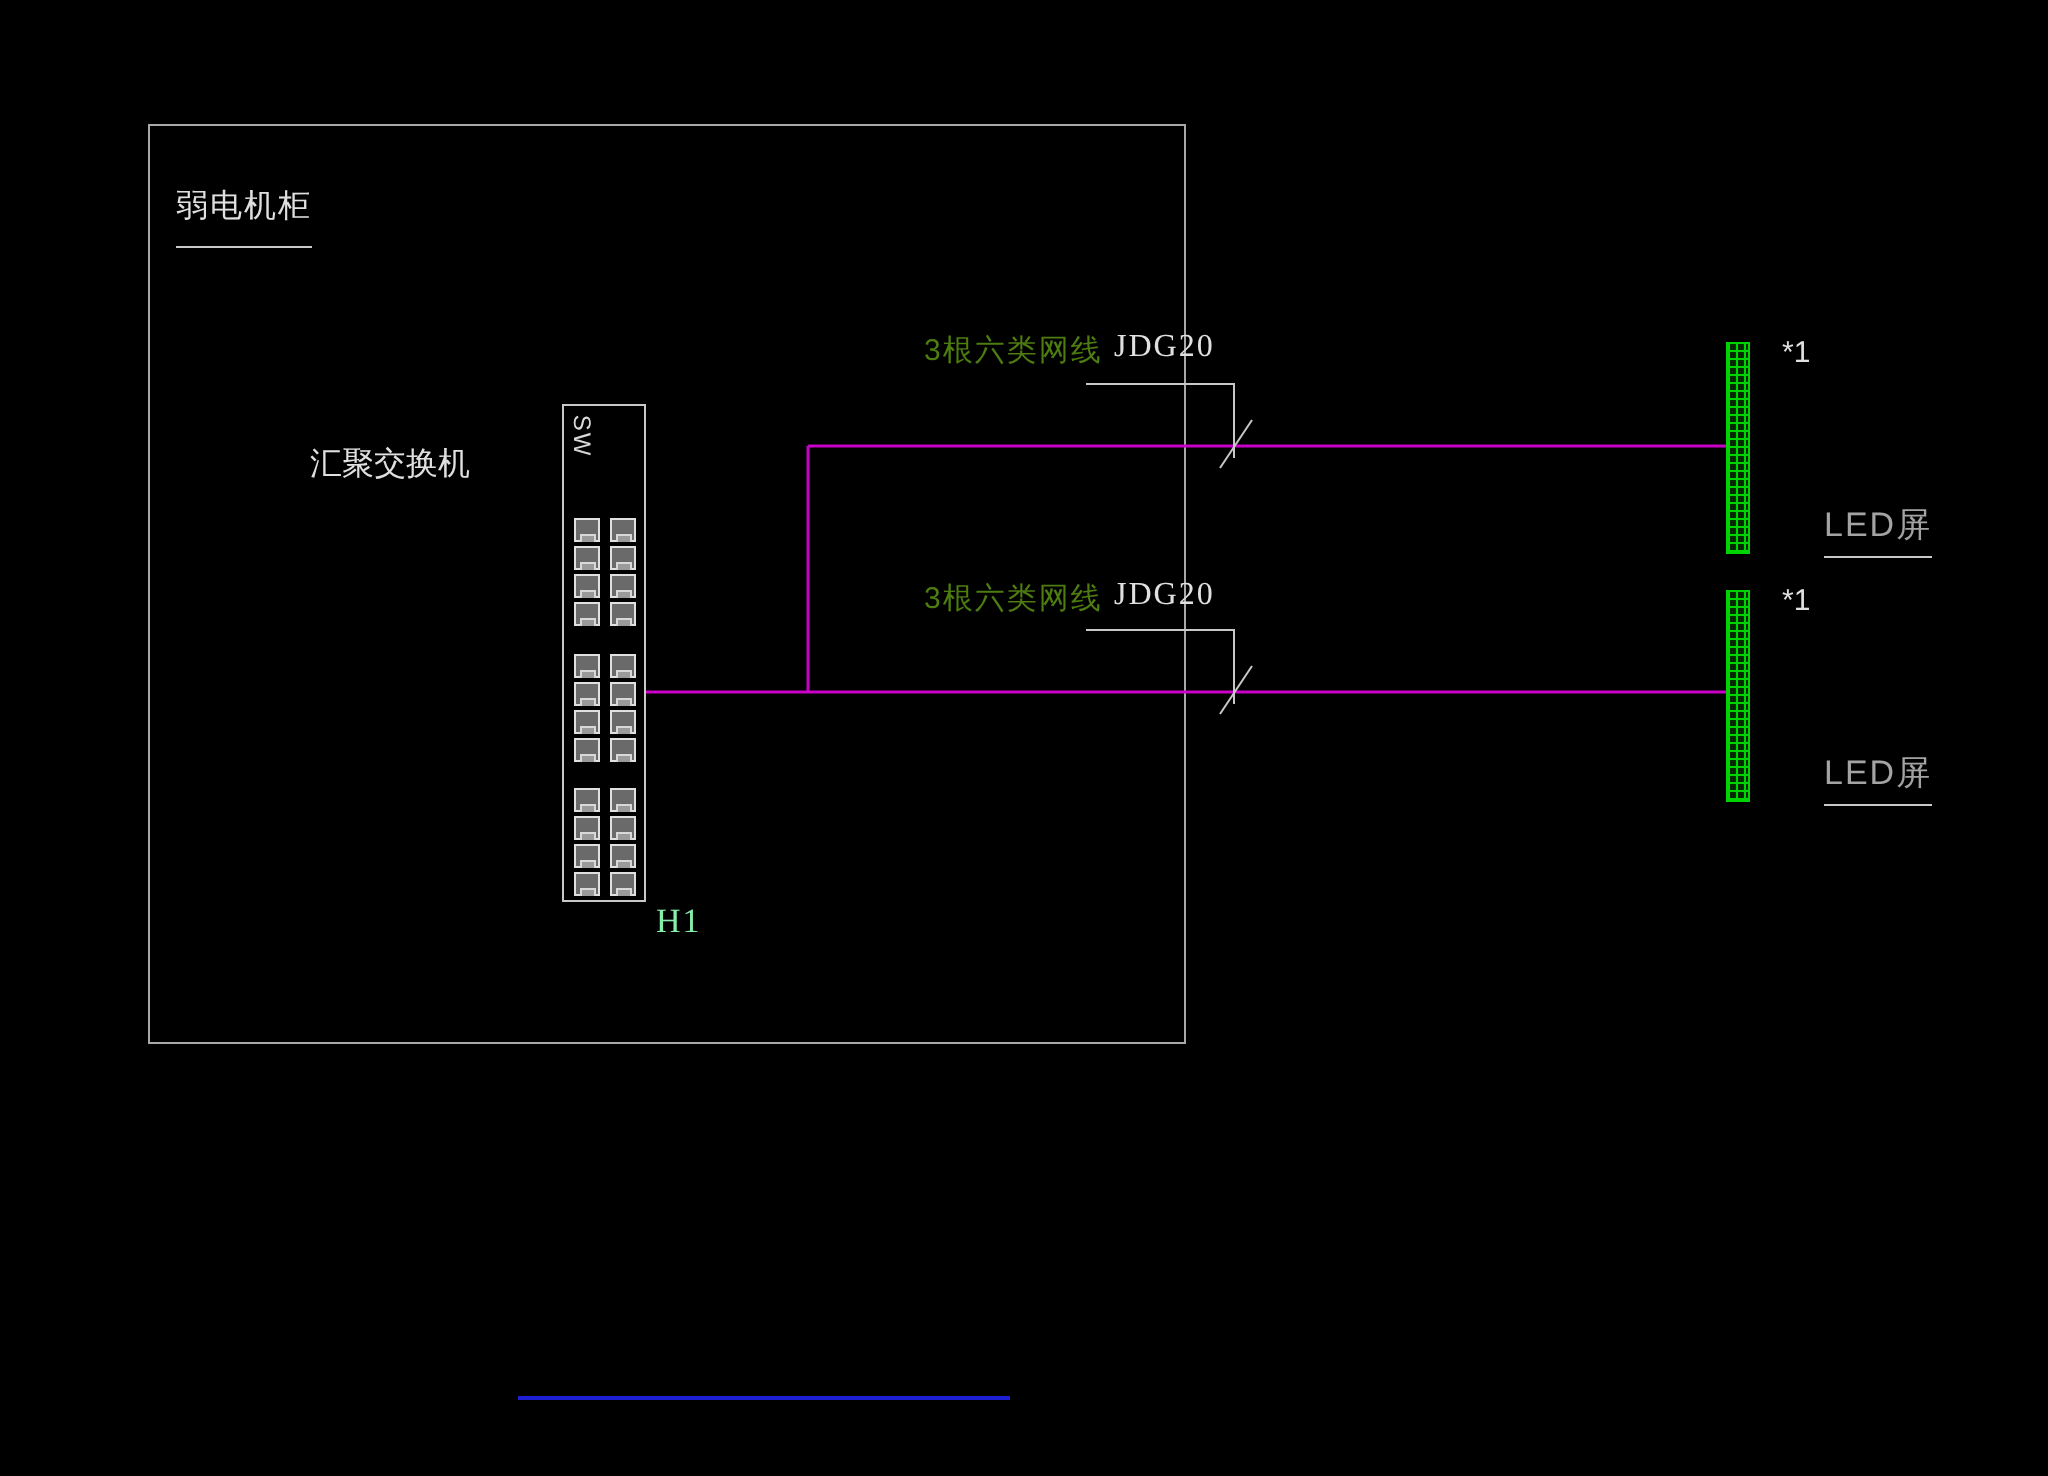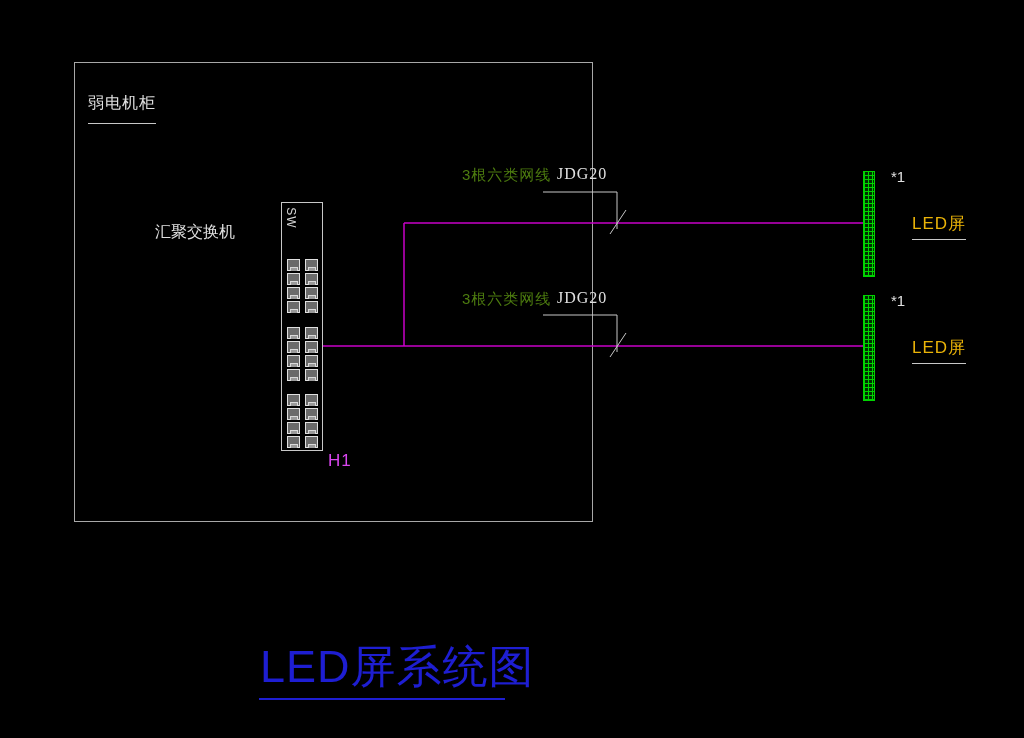--- a/index.html
+++ b/index.html
@@ -14,34 +14,34 @@
   .cabinet-label{left:88px;top:93px;font-size:16px;letter-spacing:1px;padding-bottom:9px;border-bottom:1px solid #c8c8c8;color:#e0e0e0;}
   .switch-name{left:155px;top:222px;font-size:16px;color:#e0e0e0;}
   
   .switch{left:281px;top:202px;width:42px;height:249px;border:1px solid #c8c8c8;box-sizing:border-box;}
   .sw-label{left:-12px;top:8px;width:42px;height:14px;text-align:center;
     transform:rotate(90deg);font-size:12px;color:#d8d8d8;letter-spacing:1px;}
   .port-group{left:5px;display:grid;grid-template-columns:13px 13px;column-gap:5px;row-gap:2px;}
   .pg1{top:56px;} .pg2{top:124px;} .pg3{top:191px;}
   .port{width:13px;height:12px;box-sizing:border-box;border:1px solid #e0e0e0;background:#6a6a6a;position:relative;}
   .port::after{content:"";position:absolute;left:2px;bottom:-1px;width:6px;height:3px;background:#9a9a9a;border:1px solid #d8d8d8;border-bottom:none;}
-  .h1-label{left:328px;top:451px;font-size:17px;color:#d946ef;letter-spacing:1px;}
+  .h1-label{left:328px;top:451px;font-size:17px;color:#86efac;letter-spacing:1px;font-family:Liberation Serif, serif;}
   
   .cable-label{font-size:15px;color:#4d7c0f;letter-spacing:1px;}
   .conduit-label{font-size:16px;color:#e0e0e0;letter-spacing:1px;font-family:Liberation Serif, serif;}
   .l1c{left:462px;top:166px;} .l1j{left:557px;top:165px;}
   .l2c{left:462px;top:290px;} .l2j{left:557px;top:289px;}
   
   .led-bar{width:12px;height:106px;box-sizing:border-box;border:1px solid #00d400;background-color:#012b01;
     background-image:repeating-linear-gradient(0deg,#00d400 0 1px,transparent 1px 4px),
                      repeating-linear-gradient(90deg,#00d400 0 1px,transparent 1px 4px);}
   .bar1{left:863px;top:171px;} .bar2{left:863px;top:295px;}
   .count-label{font-size:15px;color:#e0e0e0;}
   .cl1{left:891px;top:168px;} .cl2{left:891px;top:292px;}
-  .screen-name{font-size:17px;color:#eab308;padding-bottom:4px;border-bottom:1px solid #c8c8c8;letter-spacing:1px;}
+  .screen-name{font-size:17px;color:#a3a3a3;padding-bottom:4px;border-bottom:1px solid #c8c8c8;letter-spacing:1px;margin-top:39px;}
   .sn1{left:912px;top:212px;} .sn2{left:912px;top:336px;}
   
   .diagram-title{left:260px;top:637px;font-size:45px;color:#1e1ed2;letter-spacing:1px;font-weight:normal;}
   .title-underline{left:259px;top:698px;width:246px;height:2px;background:#1e1ed2;}
   svg.overlay{position:absolute;left:0;top:0;width:1024px;height:738px;pointer-events:none;}
 </style>
 </head>
 <body>
 
 <div id="canvas">
@@ -99,16 +99,15 @@
   <div class="abs conduit-label l2j">JDG20</div>
 
   <div class="abs led-bar bar1"></div>
   <div class="abs count-label cl1">*1</div>
   <div class="abs screen-name sn1">LED屏</div>
 
   <div class="abs led-bar bar2"></div>
   <div class="abs count-label cl2">*1</div>
   <div class="abs screen-name sn2">LED屏</div>
 
-  <div class="abs diagram-title">LED屏系统图</div>
   <div class="abs title-underline"></div>
 
 </div>
 
 </body></html>

